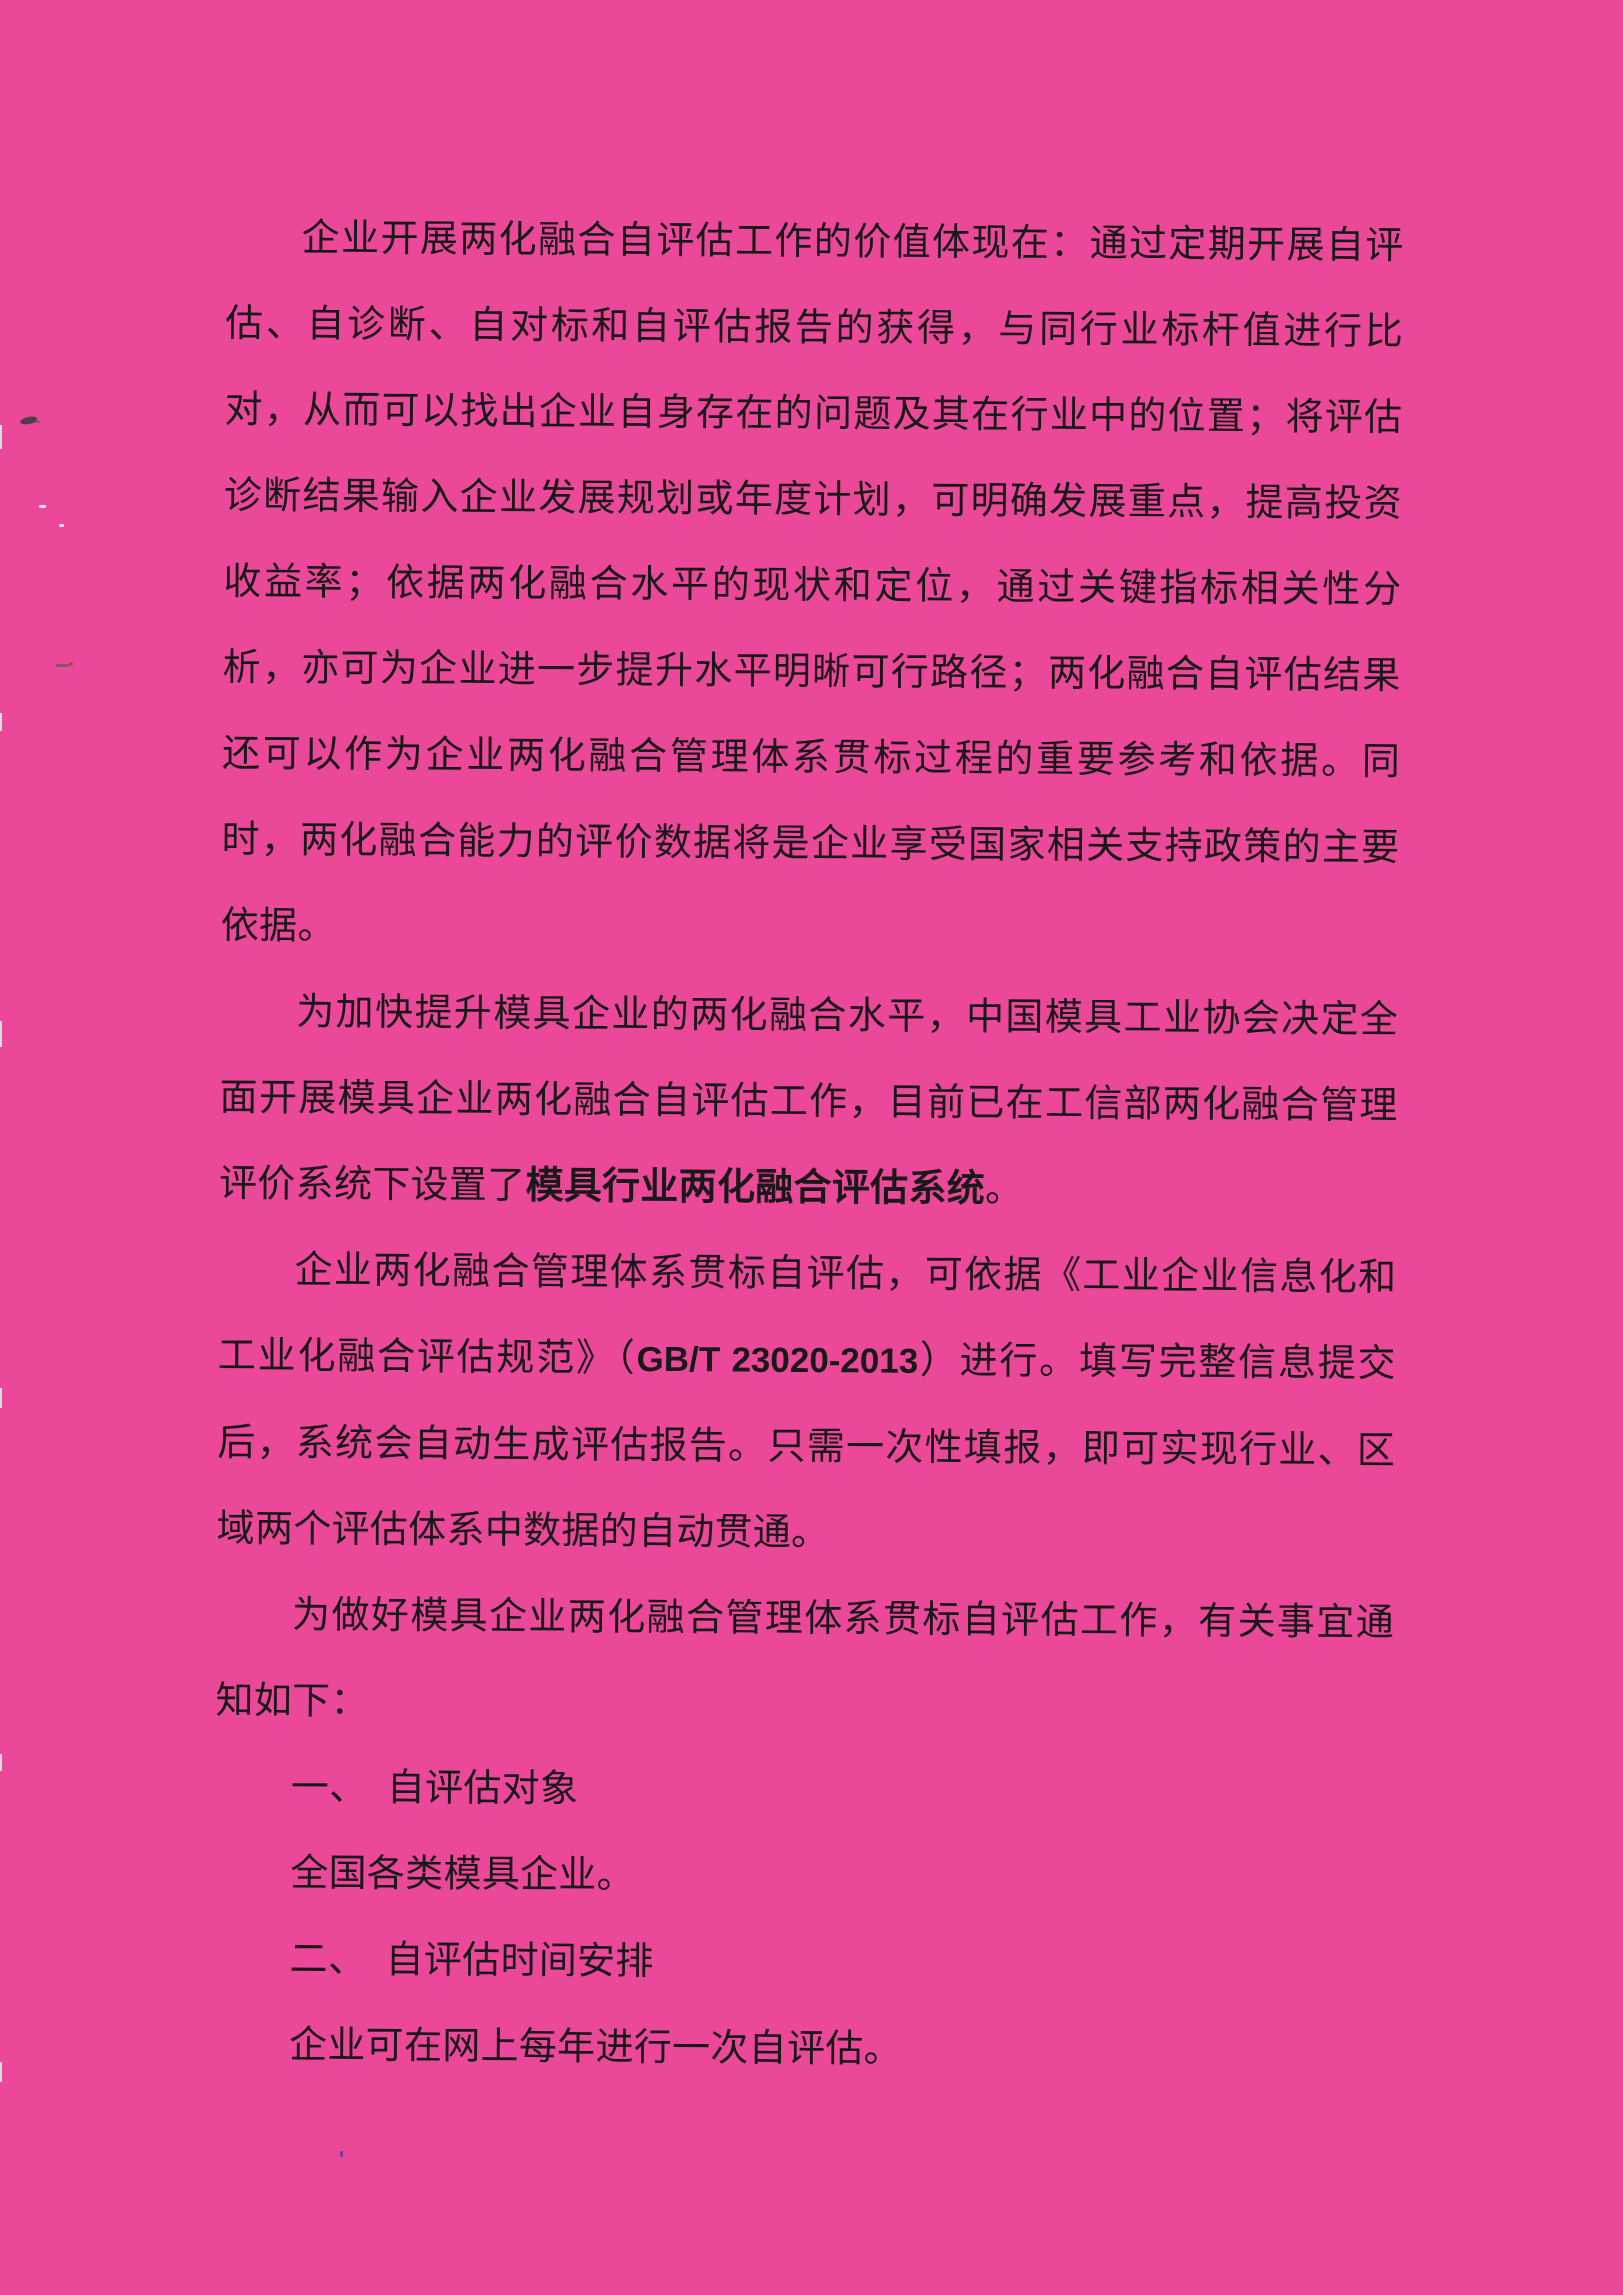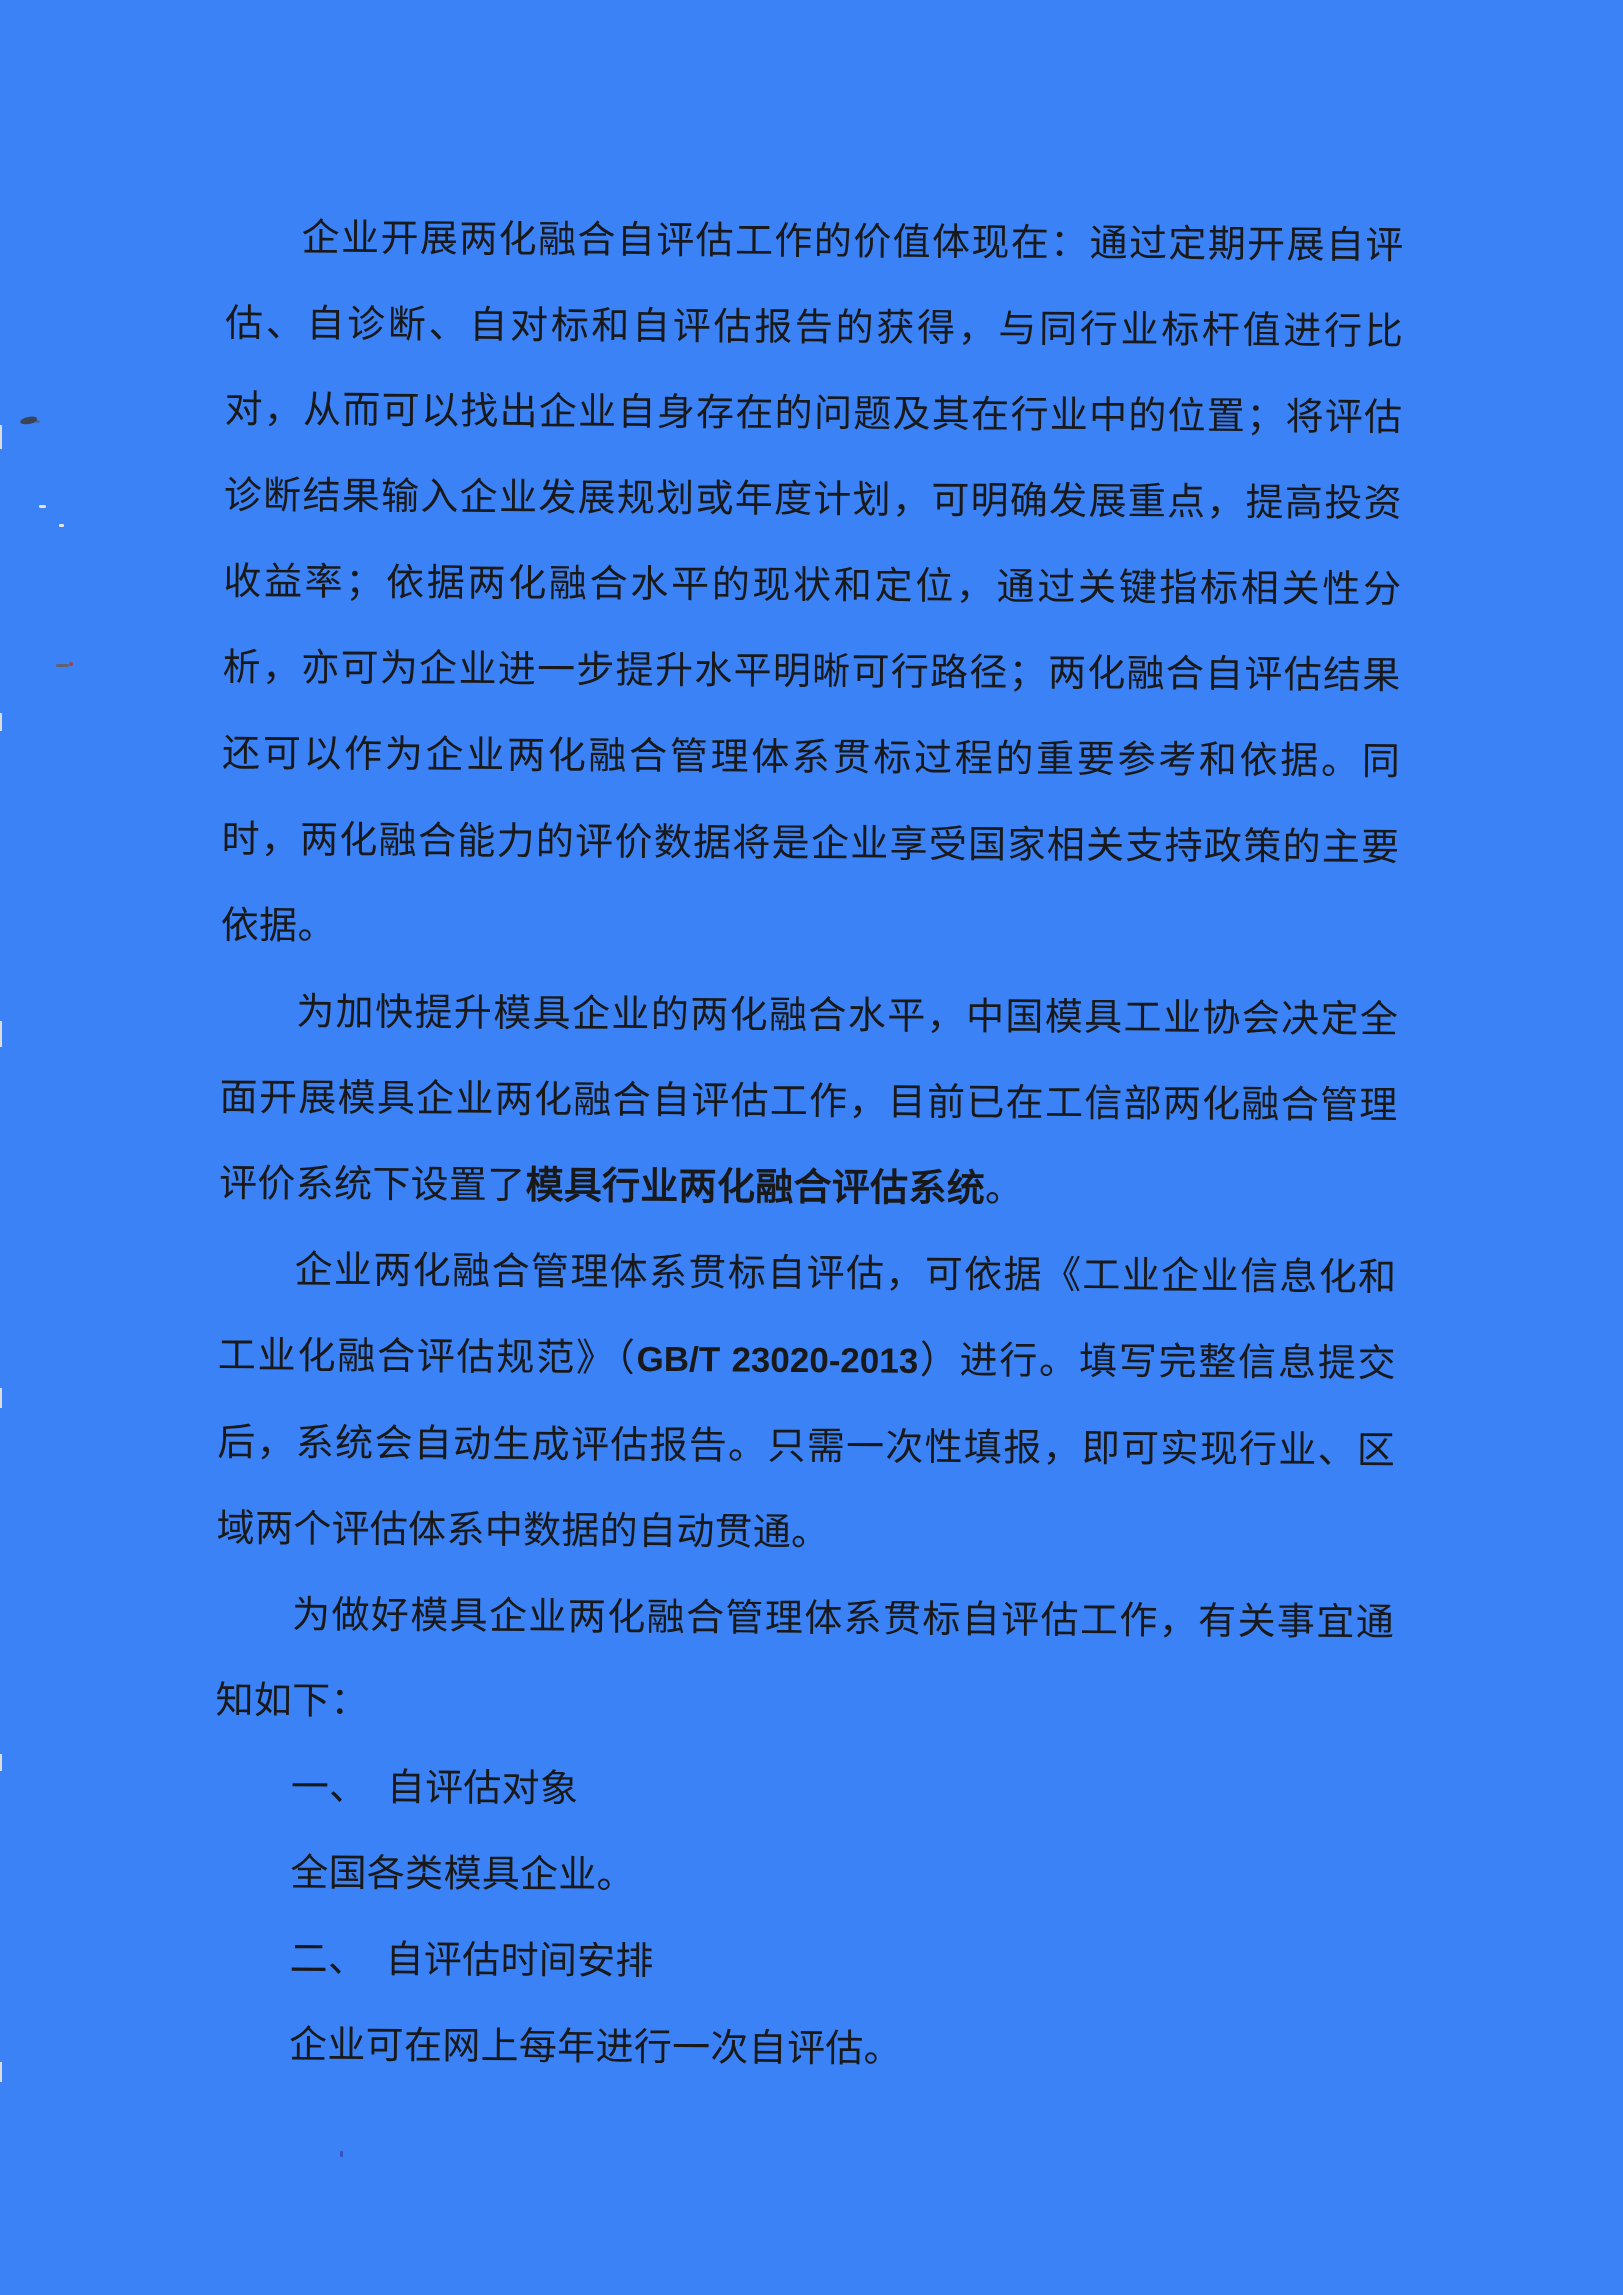--- a/index.html
+++ b/index.html
@@ -4,21 +4,21 @@
 <style>
   html,body{
     margin:0;
     padding:0;
     background:#ffffff;
   }
   .sheet{
     position:relative;
     width:1623px;
     height:2295px;
-    background:#3b82f6;
+    background:#ec4899;
     overflow:hidden;
     font-family:"Liberation Serif","DejaVu Serif",serif;
     color:#191919;
   }
   
   .doc{
     position:absolute;
     left:226px;
     top:194px;
     width:1178px;

